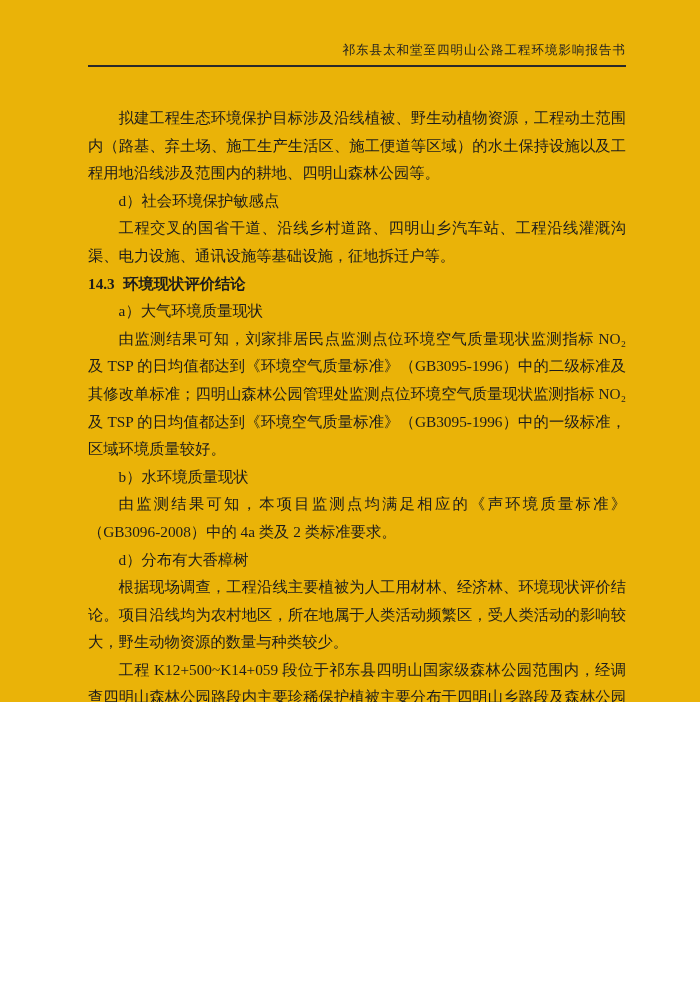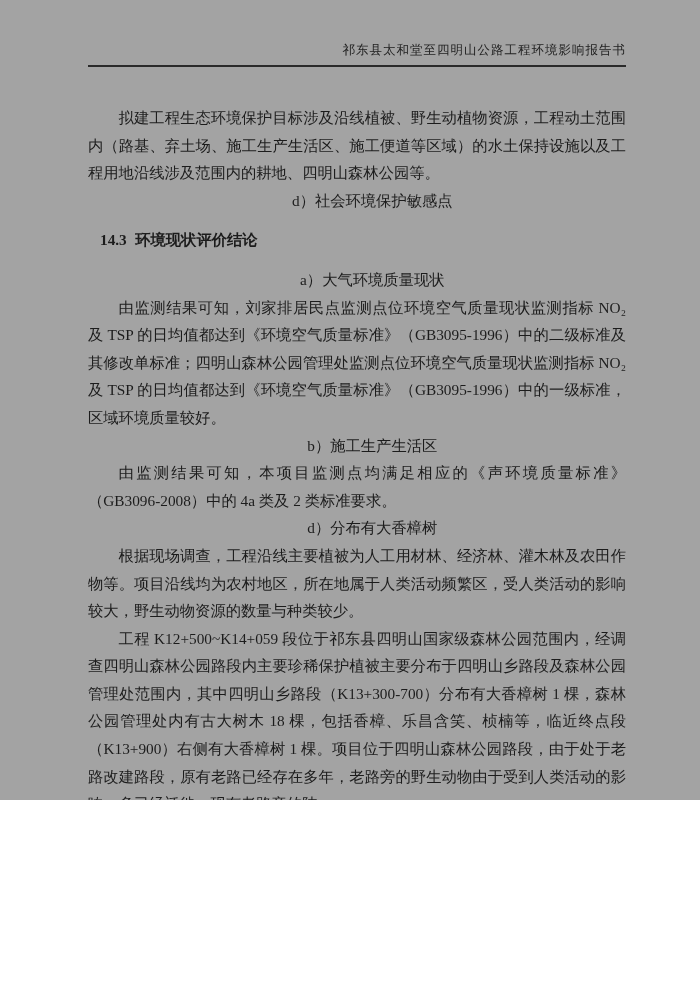--- a/index.html
+++ b/index.html
@@ -3,22 +3,22 @@
 <meta charset="utf-8">
 <style>
   html, body {
     margin: 0;
     padding: 0;
     background: #ffffff;
   }
   .page {
     position: relative;
     width: 700px;
-    height: 800px;
-    background: #a3a3a3;
+    height: 702px;
+    background: #eab308;
     font-family: "Liberation Serif", "DejaVu Serif", serif;
     color: #1c1c1c;
     overflow: hidden;
   }
   .running-header {
     position: absolute;
     left: 88px;
     top: 42px;
     width: 538px;
     text-align: right;
@@ -38,24 +38,24 @@
     text-align: justify;
     text-justify: inter-character;
   }
   .para {
     margin: 0;
     text-indent: 2em;
   }
   .subhead {
     margin: 0;
     text-indent: 2em;
-    text-align: center;
+    text-align: left;
   }
   .h2 {
-    margin: 12px;
+    margin: 0;
     font-weight: bold;
     text-align: left;
     text-indent: 0;
   }
   .h2 .h2-label {
     margin-left: 0.55em;
   }
   .page-number {
     position: absolute;
     left: 0;
@@ -72,38 +72,39 @@
 <div class="page">
 
   <div class="running-header">祁东县太和堂至四明山公路工程环境影响报告书</div>
 
   <div class="content">
 
     <p class="para">拟建工程生态环境保护目标涉及沿线植被、野生动植物资源，工程动土范围内（路基、弃土场、施工生产生活区、施工便道等区域）的水土保持设施以及工程用地沿线涉及范围内的耕地、四明山森林公园等。</p>
 
     <p class="subhead">d）社会环境保护敏感点</p>
 
+    <p class="para">工程交叉的国省干道、沿线乡村道路、四明山乡汽车站、工程沿线灌溉沟渠、电力设施、通讯设施等基础设施，征地拆迁户等。</p>
 
     <h2 class="h2" style="font-size:15.3px;">
       <span>14.3</span><span class="h2-label">环境现状评价结论</span>
     </h2>
 
     <p class="subhead">a）大气环境质量现状</p>
 
     <p class="para">由监测结果可知，刘家排居民点监测点位环境空气质量现状监测指标 NO₂ 及 TSP 的日均值都达到《环境空气质量标准》（GB3095-1996）中的二级标准及其修改单标准；四明山森林公园管理处监测点位环境空气质量现状监测指标 NO₂ 及 TSP 的日均值都达到《环境空气质量标准》（GB3095-1996）中的一级标准，区域环境质量较好。</p>
 
-    <p class="subhead">b）施工生产生活区</p>
+    <p class="subhead">b）水环境质量现状</p>
 
 
 
     <p class="para">由监测结果可知，本项目监测点均满足相应的《声环境质量标准》（GB3096-2008）中的 4a 类及 2 类标准要求。</p>
 
     <p class="subhead">d）分布有大香樟树</p>
 
-    <p class="para">根据现场调查，工程沿线主要植被为人工用材林、经济林、灌木林及农田作物等。项目沿线均为农村地区，所在地属于人类活动频繁区，受人类活动的影响较大，野生动物资源的数量与种类较少。</p>
+    <p class="para">根据现场调查，工程沿线主要植被为人工用材林、经济林、环境现状评价结论。项目沿线均为农村地区，所在地属于人类活动频繁区，受人类活动的影响较大，野生动物资源的数量与种类较少。</p>
 
     <p class="para">工程 K12+500~K14+059 段位于祁东县四明山国家级森林公园范围内，经调查四明山森林公园路段内主要珍稀保护植被主要分布于四明山乡路段及森林公园管理处范围内，其中四明山乡路段（K13+300-700）分布有大香樟树 1 棵，森林公园管理处内有古大树木 18 棵，包括香樟、乐昌含笑、桢楠等，临近终点段（K13+900）右侧有大香樟树 1 棵。项目位于四明山森林公园路段，由于处于老路改建路段，原有老路已经存在多年，老路旁的野生动物由于受到人类活动的影响，多已经迁徙，现有老路旁的陆</p>
 
   </div>
 
   <div class="page-number">217</div>
 
 </div>
 
 </body></html>

